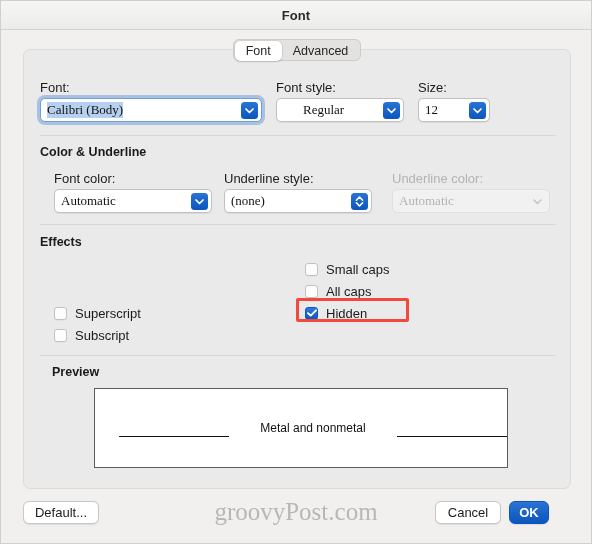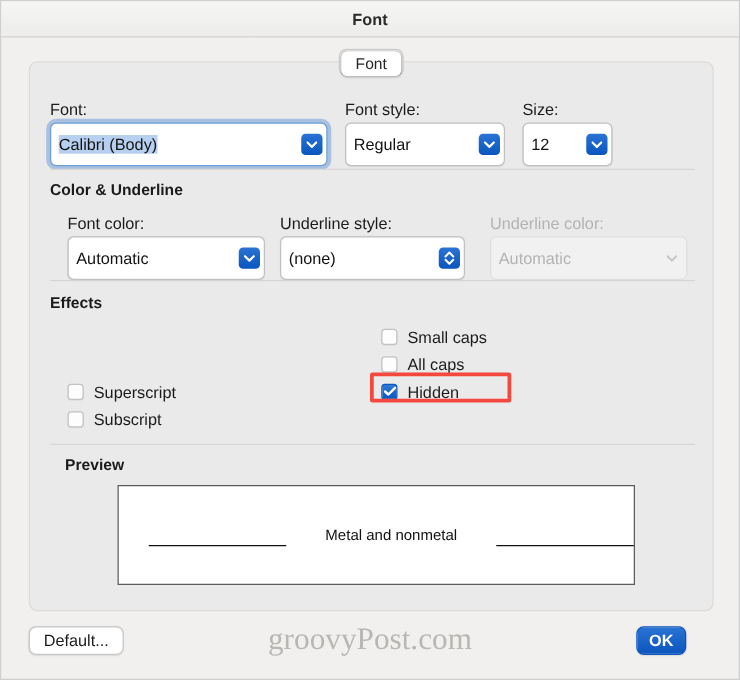--- a/index.html
+++ b/index.html
@@ -99,28 +99,29 @@
   }
   .lbl.section {
     font-weight: bold;
     font-size: 12.5px;
   }
   .lbl.disabled { color: #b4b3b2; }
 
   
   .field {
     position: absolute;
-    height: 35px;
+    height: 24px;
     background: #ffffff;
     border: 1px solid #c2c1c0;
     border-radius: 5px;
     box-sizing: border-box;
     display: flex;
     align-items: center;
     box-shadow: 0 .5px 1px rgba(0,0,0,.07);
+    font-family: Liberation Serif, serif;
   }
   .field .value {
     flex: 1;
     padding-left: 6px;
     font-size: 13px;
     color: #121212;
     white-space: nowrap;
     overflow: hidden;
   }
   .field .value .sel {
@@ -264,37 +265,38 @@
 
 <div class="window">
 
   <div class="titlebar">
     <div class="titlebar-title">Font</div>
   </div>
 
   <div class="tabbar">
     <div class="tabs">
       <div class="tab selected">Font</div>
+      <div class="tab">Advanced</div>
     </div>
   </div>
 
   <div class="panel">
 
     <div class="lbl" style="left:16px; top:30px;">Font:</div>
     <div class="field focused" style="left:16px; top:48px; width:222px;">
       <div class="value"><span class="sel">Calibri (Body)</span></div>
       <div class="arrow-btn">
         <svg width="9" height="7" viewBox="0 0 9 7">
             <path d="M1 2 L4.5 5.5 L8 2" fill="none" stroke="#fff" stroke-width="1.7" stroke-linecap="round" stroke-linejoin="round"></path>
           </svg>
       </div>
     </div>
 
     <div class="lbl" style="left:252px; top:30px;">Font style:</div>
-    <div class="field" style="left:252px; top:48px; width:128px;">
+    <div class="field" style="left:252px; top:48px; width:128px;padding-left:20px;">
       <div class="value">Regular</div>
       <div class="arrow-btn">
         <svg width="9" height="7" viewBox="0 0 9 7">
             <path d="M1 2 L4.5 5.5 L8 2" fill="none" stroke="#fff" stroke-width="1.7" stroke-linecap="round" stroke-linejoin="round"></path>
           </svg>
       </div>
     </div>
 
     <div class="lbl" style="left:394px; top:30px;">Size:</div>
     <div class="field" style="left:394px; top:48px; width:72px;">
@@ -380,15 +382,16 @@
       <div class="preview-inner">
         <div class="preview-rule" style="left:0px; top:47px; width:110px;"></div>
         <div class="preview-rule" style="right:0px; top:47px; width:110px;"></div>
         <div class="preview-text">Metal and nonmetal</div>
       </div>
     </div>
   </div>
 
   <div class="btn" style="left:22px; top:500px; width:76px;">Default...</div>
   <div class="watermark" style="top:497px;">groovyPost.com</div>
+  <div class="btn" style="left:434px; top:500px; width:66px;">Cancel</div>
   <div class="btn primary" style="left:508px; top:500px; width:40px;">OK</div>
 
 </div>
 
 </body></html>

